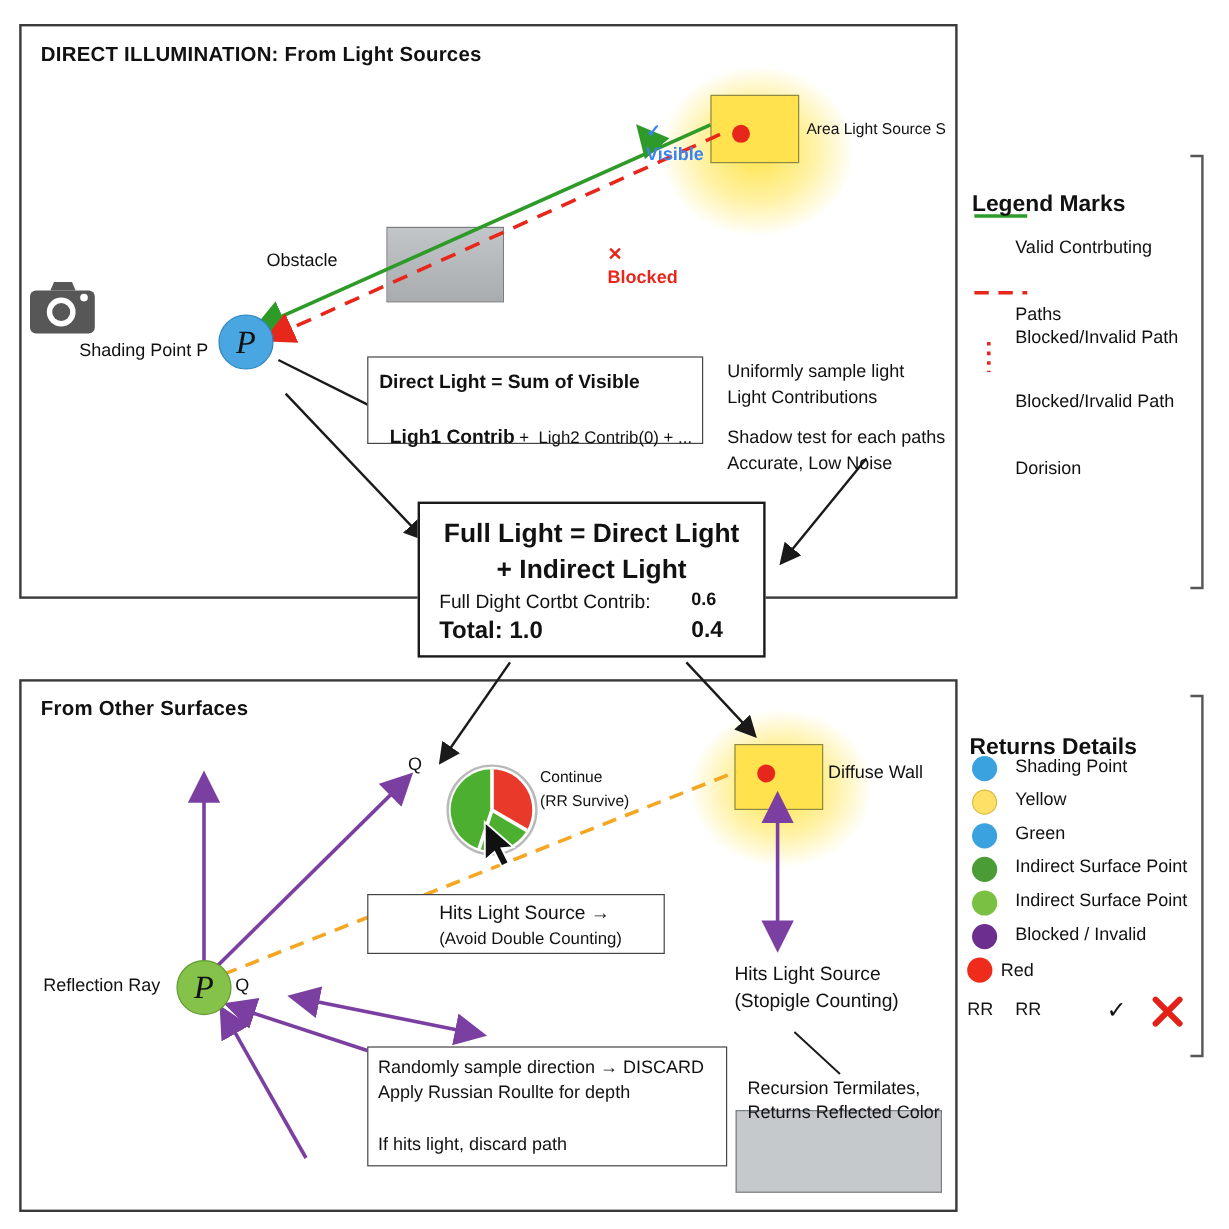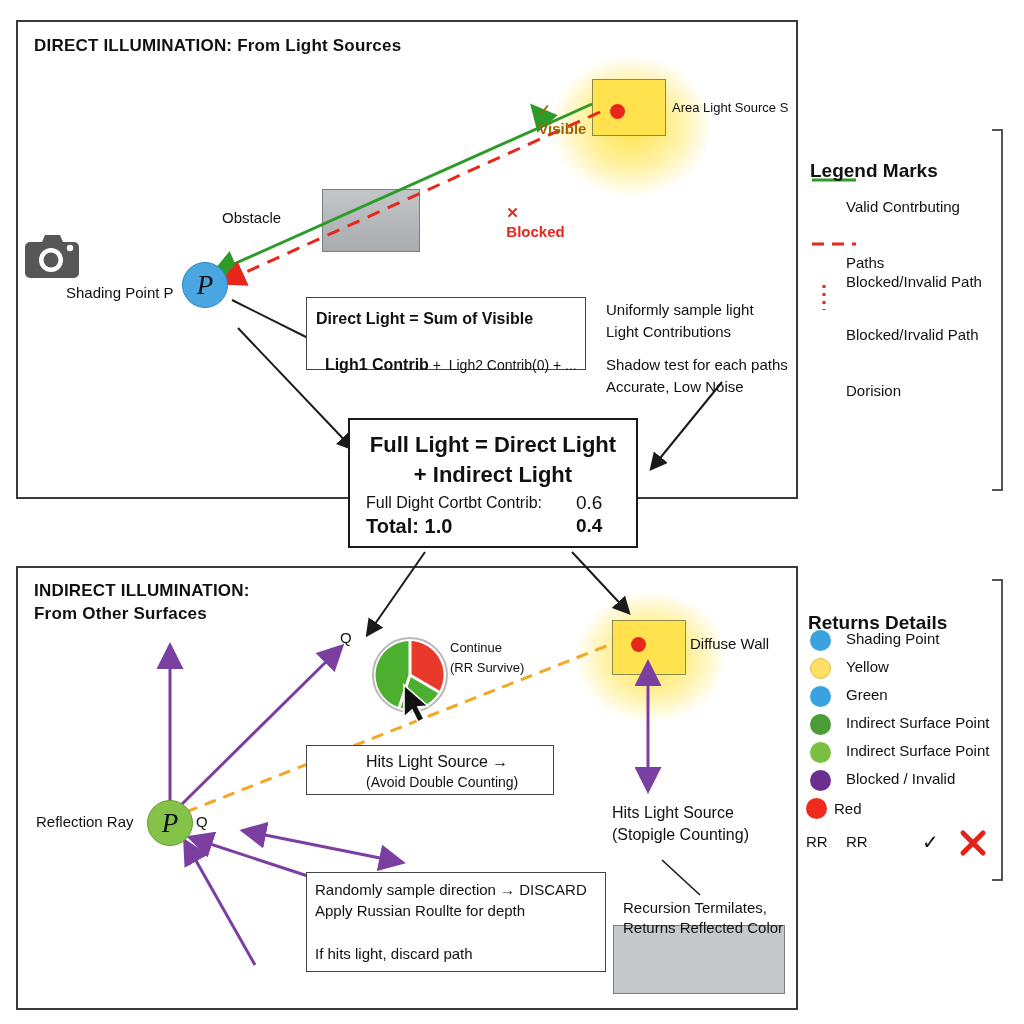--- a/index.html
+++ b/index.html
@@ -27,21 +27,20 @@
   .gray{position:absolute;background:#b9bcbf;border:1.5px solid #7b7e80;}
 </style>
 </head>
 <body>
 
 <div class="panel" id="panel-direct"></div>
 <div class="panel" id="panel-indirect"></div>
 
 <div class="section-title" id="title-direct">DIRECT ILLUMINATION: From Light Sources</div>
 <div class="section-title" id="title-indirect">
-  <div>INDIRECT ILLUMINATION:</div>
   <div>From Other Surfaces</div>
 </div>
 
 <div class="glow" style="left:551px;top:56px;width:160px;height:140px;
      background:radial-gradient(ellipse at center, rgba(255,226,60,.95) 0%, rgba(255,231,90,.55) 42%, rgba(255,240,150,0) 72%);"></div>
 <div class="sq" style="left:592px;top:79px;width:72px;height:55px;"></div>
 <div class="dot" style="left:610px;top:104px;width:15px;height:15px;"></div>
 
 <div class="gray" style="left:322px;top:189px;width:96px;height:61px;
      background:linear-gradient(180deg,#c3c6c9,#a9acaf);"></div>
@@ -132,21 +131,21 @@
   </g>
 </svg>
 
 <div class="circ" style="left:182px;top:262px;width:44px;height:44px;background:#49a6e0;border:1.5px solid #2b86c0;">
   <span>P</span>
 </div>
 <div class="circ" style="left:147px;top:800px;width:44px;height:44px;background:#84c24a;border:1.5px solid #639a34;">
   <span>P</span>
 </div>
 
-<div class="lbl" style="left:530px;top:80px;color:#a16207;font-weight:600;">
+<div class="lbl" style="left:530px;top:80px;color:#3b82f6;font-weight:600;">
   <span>✓</span>
   <span>Visible</span>
 </div>
 <div class="lbl" style="left:498px;top:183px;color:#e8271c;font-weight:600;">
   <span>✕</span>
   <span>Blocked</span>
 </div>
 <div class="lbl sm" style="left:672px;top:100px;">Area Light Source S</div>
 <div class="lbl" style="left:222px;top:208px;">Obstacle</div>
 <div class="lbl" style="left:66px;top:283px;">Shading Point P</div>
@@ -159,21 +158,21 @@
 
 <div class="lbl" style="left:606px;top:300px;">Uniformly sample light</div>
 <div class="lbl" style="left:606px;top:322px;">Light Contributions</div>
 <div class="lbl" style="left:606px;top:355px;">Shadow test for each paths</div>
 <div class="lbl" style="left:606px;top:377px;">Accurate, Low Noise</div>
 
 <div class="box" style="left:348px;top:418px;width:290px;height:130px;border-width:2px;border-color:#1a1a1a;"></div>
 <div class="boxtxt" style="left:348px;top:430px;width:290px;text-align:center;font-size:22px;font-weight:bold;">Full Light = Direct Light</div>
 <div class="boxtxt" style="left:348px;top:460px;width:290px;text-align:center;font-size:22px;font-weight:bold;">+ Indirect Light</div>
 <div class="boxtxt" style="left:366px;top:492px;font-size:16px;">Full Dight Cortbt Contrib:</div>
-<div class="boxtxt" style="left:576px;top:490px;font-size:19px;font-weight:normal;">0.6</div>
+<div class="boxtxt" style="left:576px;top:490px;font-size:15px;font-weight:bold;">0.6</div>
 <div class="boxtxt" style="left:366px;top:513px;font-size:20px;font-weight:bold;">Total: 1.0</div>
 <div class="boxtxt" style="left:576px;top:513px;font-size:19px;font-weight:bold;">0.4</div>
 
 <div class="lbl" style="left:340px;top:628px;">Q</div>
 <div class="lbl" style="left:196px;top:812px;">Q</div>
 <div class="lbl" style="left:36px;top:812px;">Reflection Ray</div>
 <div class="lbl sm" style="left:450px;top:640px;">Continue</div>
 <div class="lbl sm" style="left:450px;top:660px;">(RR Survive)</div>
 
 <div class="box" style="left:306px;top:745px;width:248px;height:50px;"></div>

